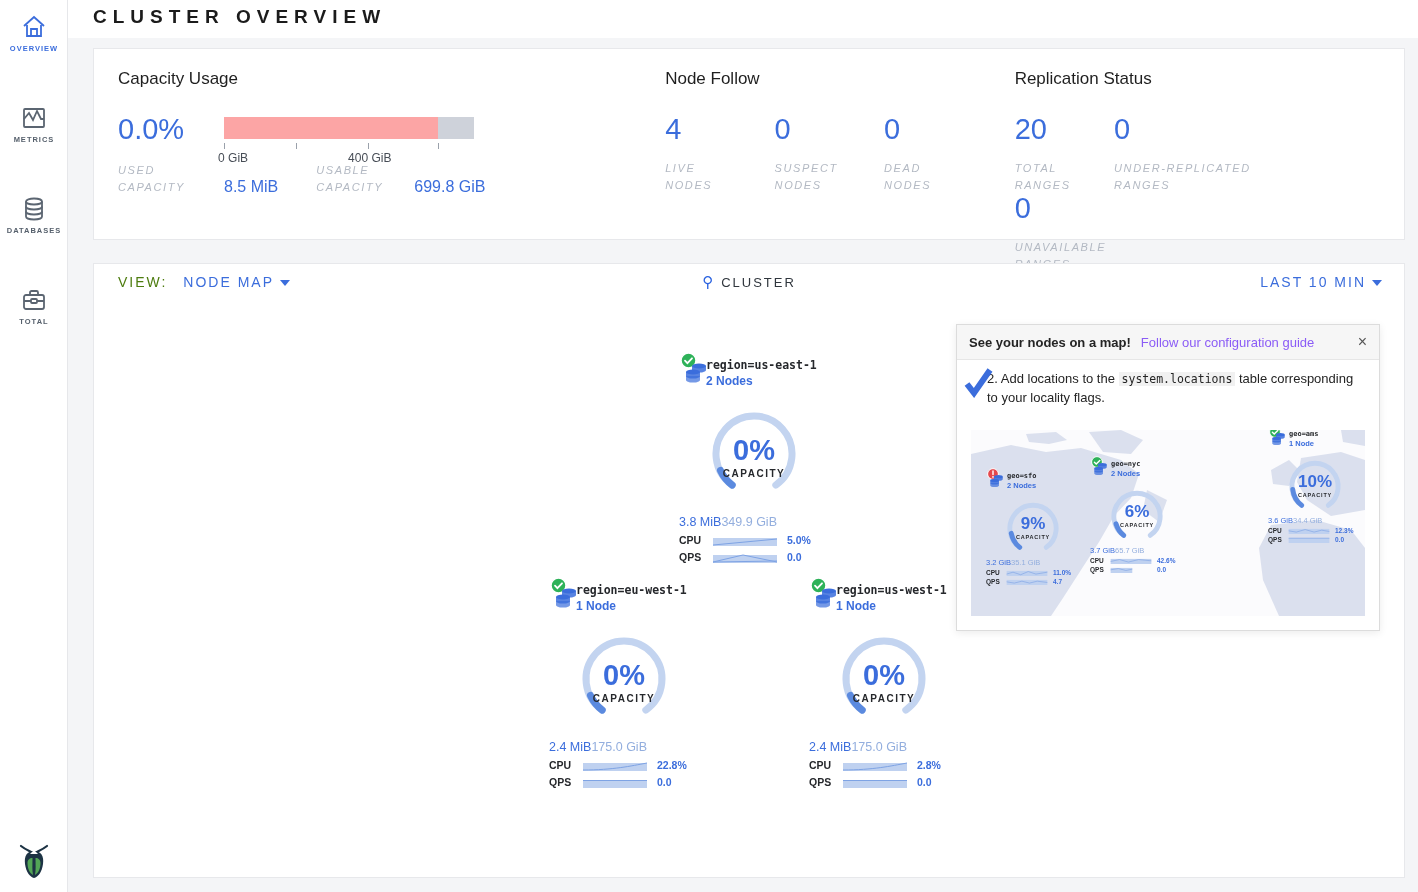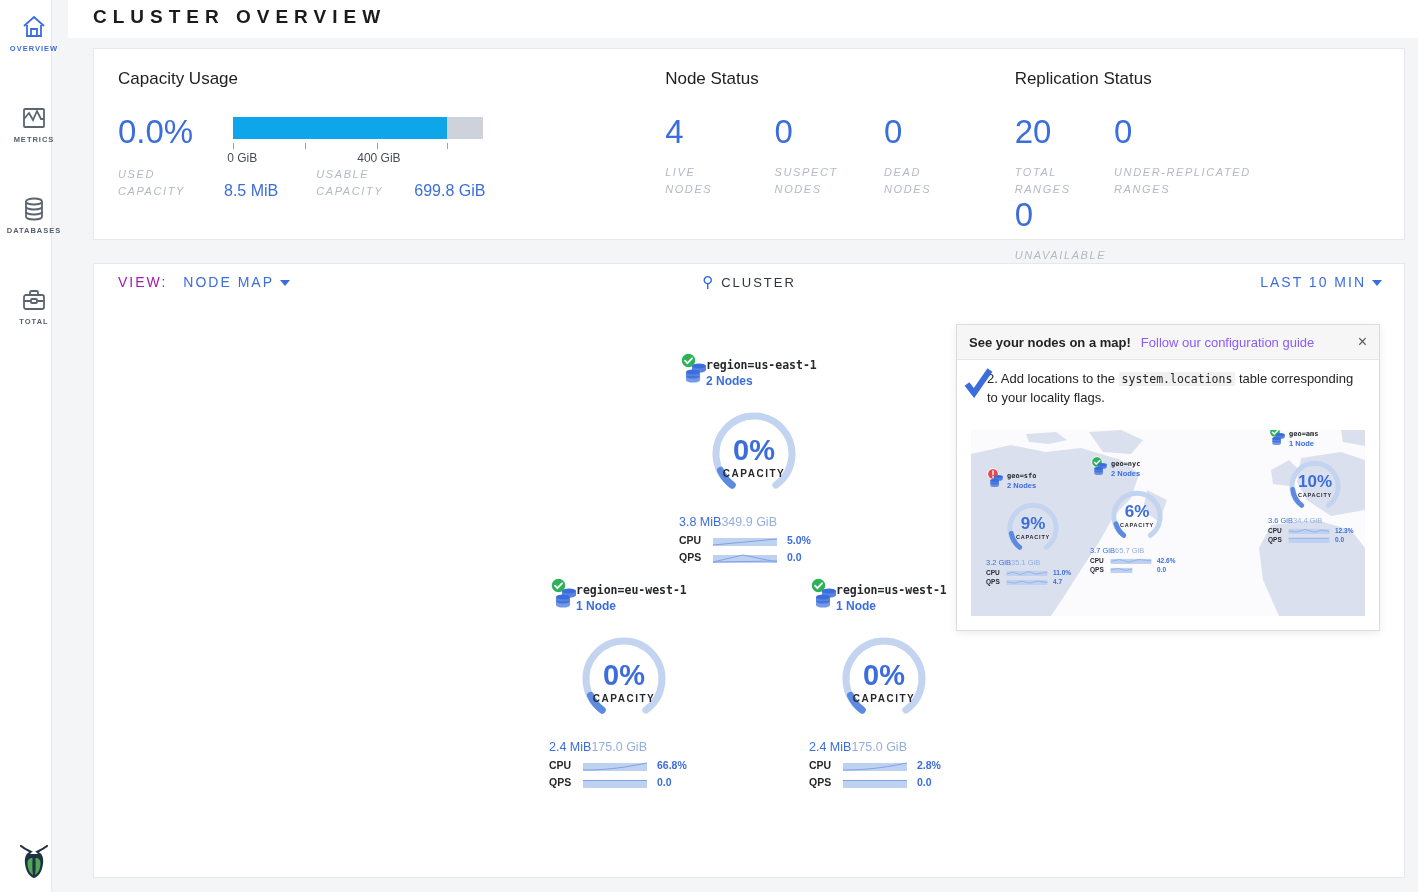--- a/index.html
+++ b/index.html
@@ -1,56 +1,56 @@
 <!DOCTYPE html>
 <html><head>
 <meta charset="utf-8">
 <style>
   * { margin:0; padding:0; box-sizing:border-box; }
   html,body { width:1418px; height:892px; font-family:"Liberation Sans", sans-serif; background:#f4f5f7; overflow:hidden; }
 
   
-  .sidebar { position:absolute; left:0; top:0; width:52px; height:892px; background:#fff; border-right:1px solid #e6e7ea; z-index:50; }
+  .sidebar { position:absolute; left:0; top:0; width:68px; height:892px; background:#fff; border-right:1px solid #e6e7ea; z-index:50; }
   .nav-item { width:68px; padding:14px 0 10px; text-align:center; cursor:pointer; }
   .nav-item .nav-icon { display:block; margin:0 auto 4px; width:26px; height:26px; color:#5b6571; }
   .nav-item .nav-label { font-size:7.5px; font-weight:bold; letter-spacing:1px; color:#56606c; }
   .nav-item.active .nav-icon { color:#3b6ddc; }
   .nav-item.active .nav-label { color:#3b6ddc; }
   .logo-wrap { position:absolute; left:0; bottom:8px; width:68px; text-align:center; }
 
   
   .topbar { position:absolute; left:68px; top:0; right:0; height:38px; background:#fff; }
   .page-title { position:absolute; left:25px; top:6px; font-size:19px; font-weight:bold; letter-spacing:6px; color:#1b1b1b; }
 
   
   .card { background:#fff; border:1px solid #e7e8eb; }
   .stats-card { position:absolute; left:93px; top:48px; width:1312px; height:192px; display:flex; }
   .stats-section { padding:20px 0 0 24px; }
   .sec-capacity { width:548px; }
   .sec-nodes { width:350px; }
   .sec-repl { width:414px; }
   .sec-title { font-size:17px; color:#1f1f1f; margin-bottom:26px; }
-  .big-num { font-size:33px; color:#3b6ddc; line-height:1; }
+  .big-num { font-size:29px; color:#3b6ddc; line-height:1; }
   .stat-label { font-size:11px; letter-spacing:1.6px; color:#b3b9c3; line-height:1.55; margin-top:16px;font-style:italic; }
   .stat-col { display:inline-block; vertical-align:top; }
 
   .cap-row { display:flex; }
   .cap-bar-wrap { margin-left:40px; padding-top:2px; }
-  .cap-bar { position:relative; width:250px; height:22px; background:#0ea5e9; }
+  .cap-bar { position:relative; width:250px; height:22px; background:#fca5a5; }
   .cap-bar .reserved { position:absolute; right:0; top:0; width:36px; height:22px; background:#ced2da; }
   .cap-tick { position:absolute; top:26px; width:1px; height:6px; background:#9aa1ab; }
   .cap-tick-label { position:absolute; top:34px; font-size:12px; color:#474d56; white-space:nowrap; }
   .cap-values { display:flex; margin-top:2px; }
   .cap-val-group { display:flex; align-items:flex-end; }
   .cap-val { font-size:16px; color:#3b6ddc; margin:14px 0 0 14px; }
 
   
   .view-bar { position:absolute; left:93px; top:263px; width:1312px; height:38px; background:#fff; border:1px solid #e7e8eb; display:flex; align-items:center; }
   .view-left { margin-left:24px; font-size:14px; letter-spacing:2px; }
-  .view-left .vlabel { color:#a21caf; }
+  .view-left .vlabel { color:#4d7c0f; }
   .view-left .vvalue { color:#3b6ddc; margin-left:10px; cursor:pointer; }
   .caret { display:inline-block; width:0; height:0; border-left:5px solid transparent; border-right:5px solid transparent; border-top:6px solid #3b6ddc; margin-left:6px; vertical-align:middle; }
   .view-center { position:absolute; left:0; right:0; text-align:center; font-size:13px; letter-spacing:2px; color:#30363d; }
   .view-center .pin { color:#2b63e0; font-size:15px; margin-right:6px; }
   .view-right { position:absolute; right:22px; font-size:14px; letter-spacing:2px; color:#3b6ddc; cursor:pointer; }
 
   
   .map-panel { position:absolute; left:93px; top:300px; width:1312px; height:578px; background:#fff; border:1px solid #e7e8eb; border-top:none; }
 
   
@@ -184,21 +184,21 @@
         <div class="cap-val">8.5 MiB</div>
       </div>
       <div class="cap-val-group" style="margin-left:38px">
         <div class="stat-label" style="width:84px">USABLE CAPACITY</div>
         <div class="cap-val">699.8 GiB</div>
       </div>
     </div>
   </div>
 
   <div class="stats-section sec-nodes">
-    <div class="sec-title">Node Status</div>
+    <div class="sec-title">Node Follow</div>
     <div class="stat-col" style="width:105px">
       <div class="big-num">4</div>
       <div class="stat-label" style="width:80px">LIVE NODES</div>
     </div>
     <div class="stat-col" style="width:105px">
       <div class="big-num">0</div>
       <div class="stat-label" style="width:80px">SUSPECT NODES</div>
     </div>
     <div class="stat-col" style="width:105px">
       <div class="big-num">0</div>
@@ -319,21 +319,21 @@
     <div class="nc-range">
       <span class="nc-used">2.4 MiB</span>
       <span class="nc-total">175.0 GiB</span>
     </div>
     <div class="nc-metric">
       <span class="nc-mlabel">CPU</span>
       <svg class="nc-spark" viewBox="0 0 64 11">
           <rect x="0" y="3" width="64" height="8" fill="#bfd1f0"></rect>
           <path d="M0 10 C30 10 48 6 64 3" stroke="#7ea3e4" stroke-width="1" fill="none"></path>
         </svg>
-      <span class="nc-mval">66.8%</span>
+      <span class="nc-mval">22.8%</span>
     </div>
     <div class="nc-metric">
       <span class="nc-mlabel">QPS</span>
       <svg class="nc-spark" viewBox="0 0 64 11">
           <rect x="0" y="3" width="64" height="8" fill="#bfd1f0"></rect>
           <path d="M0 3.5 L64 3.5" stroke="#7ea3e4" stroke-width="1" fill="none"></path>
         </svg>
       <span class="nc-mval">0.0</span>
     </div>
   </div>

